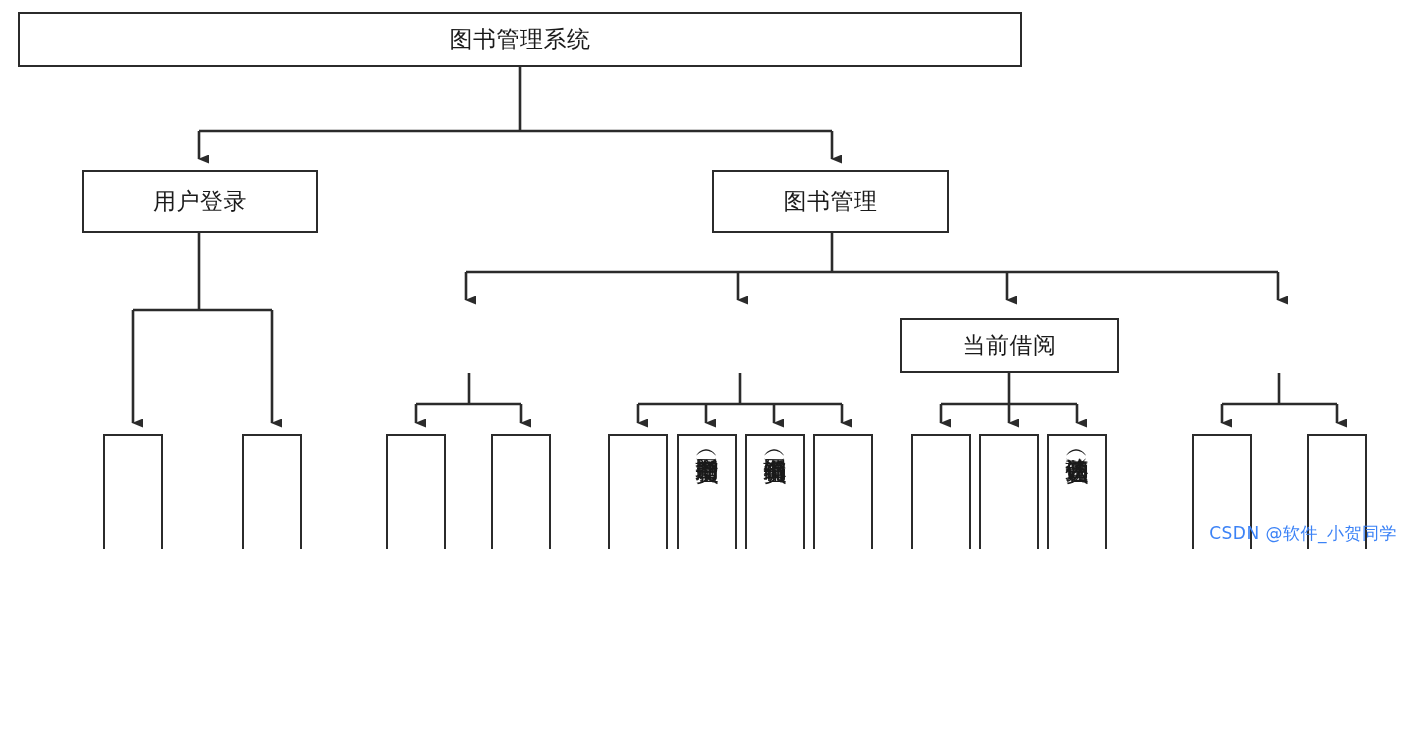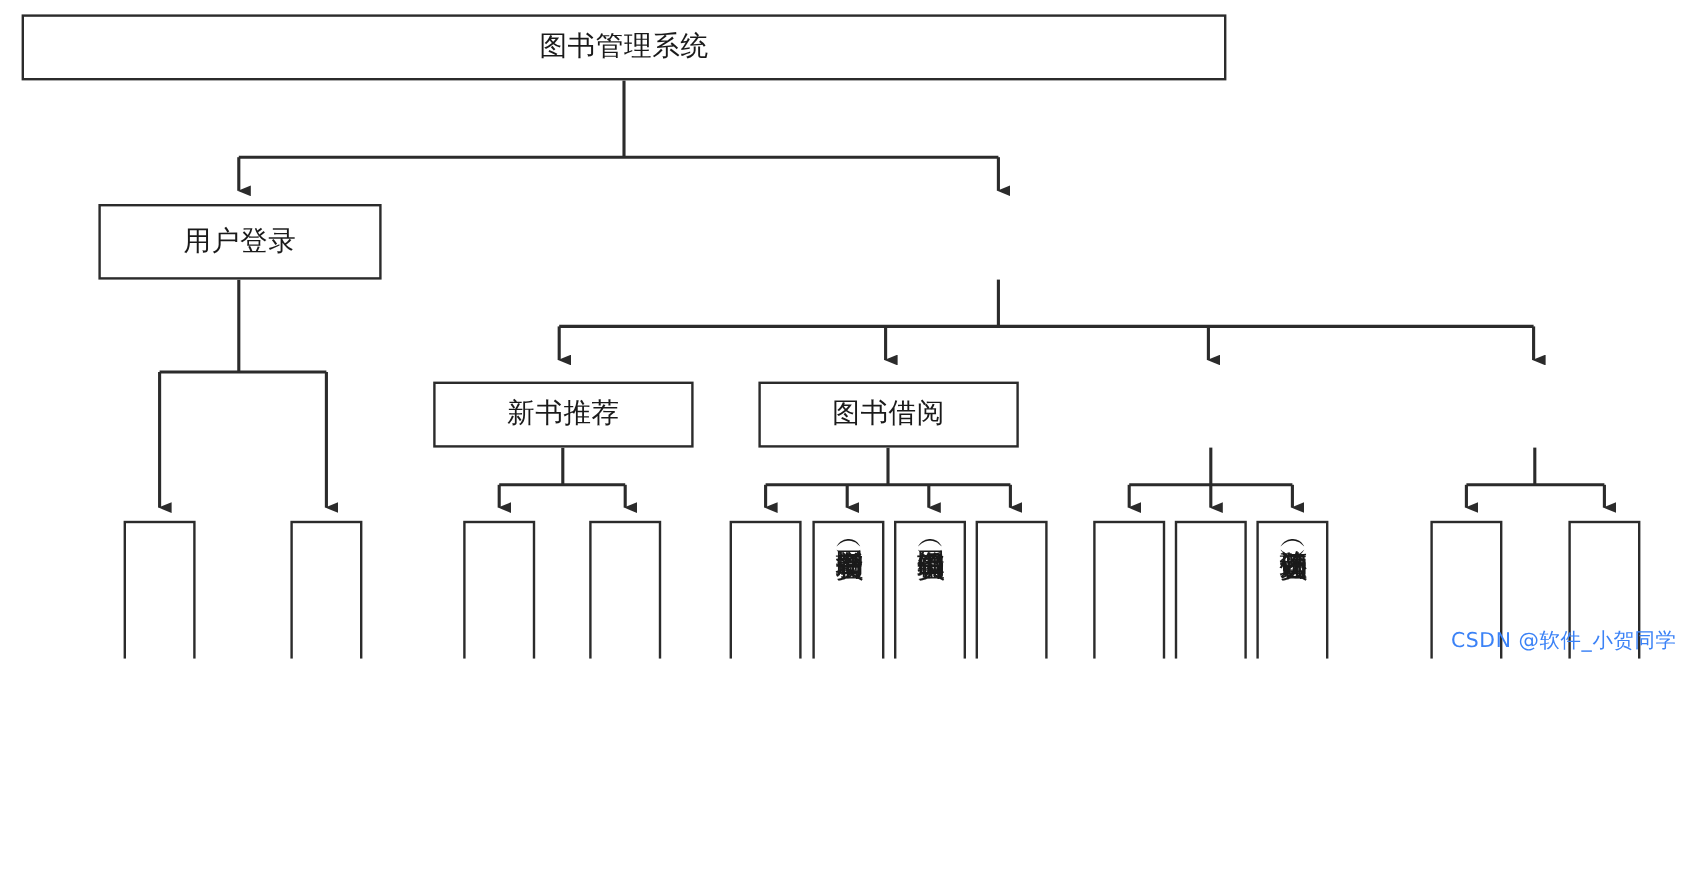--- a/index.html
+++ b/index.html
@@ -138,29 +138,29 @@
   </svg>
 
   <div class="node root horizontal" style="left:18px; top:12px; width:1004px; height:55px;">
     <span class="node-label">图书管理系统</span>
   </div>
 
   <div class="node horizontal" style="left:82px; top:170px; width:236px; height:63px;">
     <span class="node-label">用户登录</span>
   </div>
 
-
-  <div class="node horizontal" style="left:361px; top:318px; width:217px; height:55px;">
-    <span class="node-label">新书推荐</span>
-  </div>
-
-  <div class="node horizontal" style="left:632px; top:318px; width:217px; height:55px;">
-    <span class="node-label">图书借阅</span>
-  </div>
-
+  <div class="node horizontal" style="left:712px; top:170px; width:237px; height:63px;">
+    <span class="node-label">图书管理</span>
+  </div>
+
+
+
+  <div class="node horizontal" style="left:900px; top:318px; width:219px; height:55px;">
+    <span class="node-label">当前借阅</span>
+  </div>
 
 
   <div class="node vertical mid-align" style="left:103px; top:434px; width:60px; height:301px;">
     <span class="node-label">用户登录</span>
   </div>
 
   <div class="node vertical mid-align" style="left:242px; top:434px; width:60px; height:301px;">
     <span class="node-label">注销登录</span>
   </div>
 

